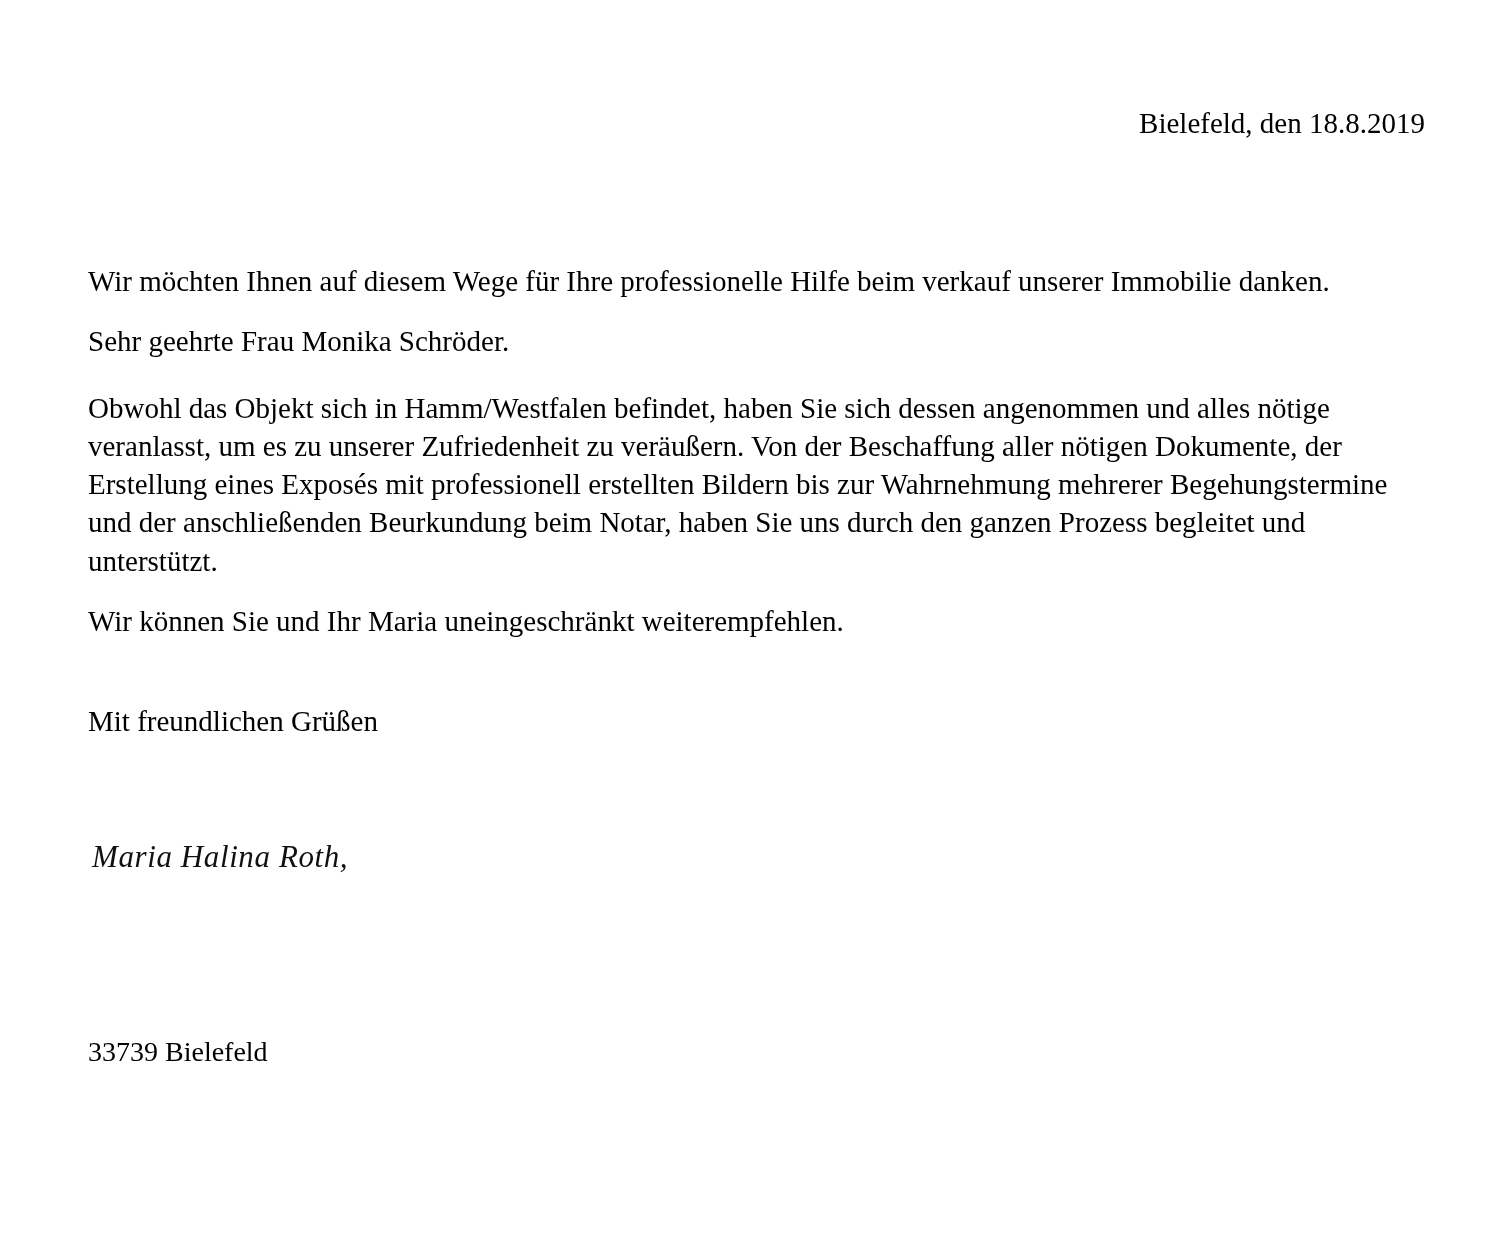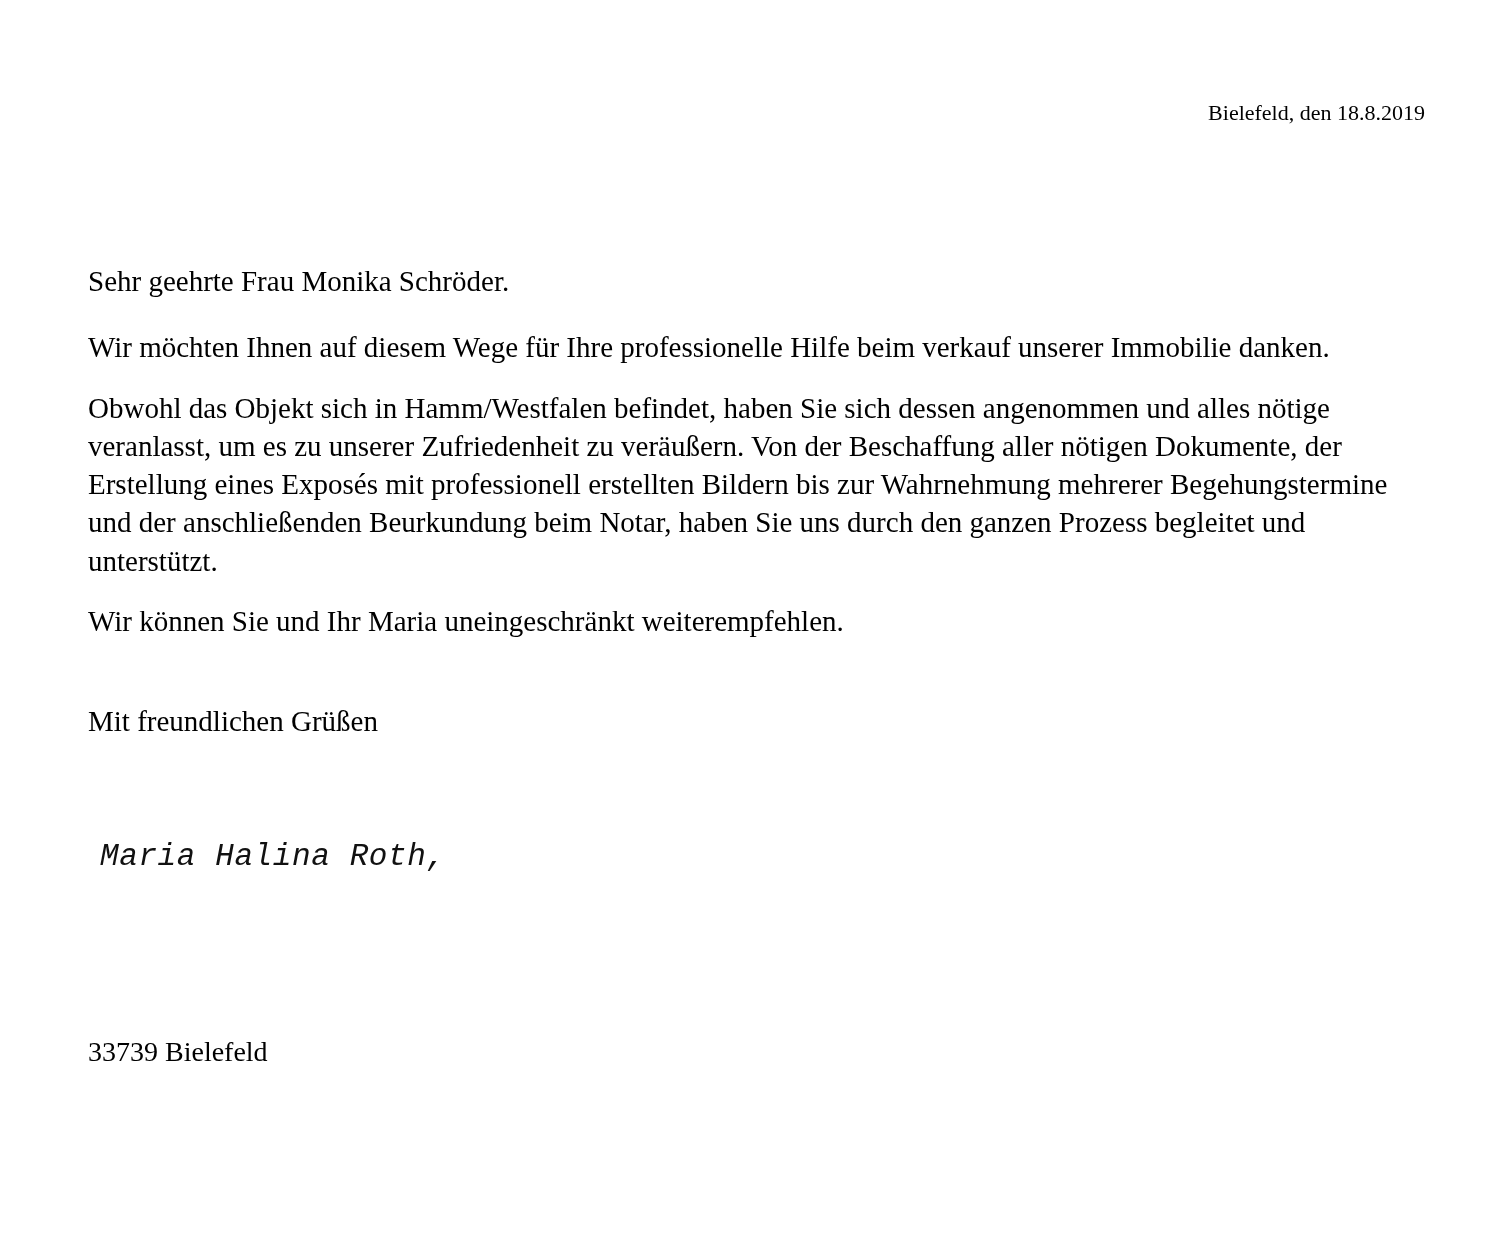--- a/index.html
+++ b/index.html
@@ -11,23 +11,23 @@
     position: relative;
     width: 1503px;
     height: 1257px;
     background: #ffffff;
     font-family: "Liberation Serif", serif;
     color: #000000;
     overflow: hidden;
   }
   .date-line {
     position: absolute;
-    top: 100px;
+    top: 106px;
     right: 78px;
-    font-size: 22px;
+    font-size: 29px;
     line-height: 1.2;
     white-space: nowrap;
   }
   .body-block {
     position: absolute;
     left: 88px;
     top: 262px;
     width: 1340px;
   }
   .para {
@@ -43,26 +43,26 @@
     margin-top: 62px;
     margin-bottom: 0;
   }
   .signature-block {
     position: absolute;
     left: 88px;
     top: 838px;
     width: 900px;
   }
   .sig-line {
-    font-family: Liberation Mono, monospace;
+    font-family: Liberation Serif, serif;
     font-style: italic;
     font-size: 31px;
     line-height: 1.25;
     letter-spacing: 0.6px;
-    margin: 0 0 22px 12px;
+    margin: 0 0 22px 4px;
     color: #111111;
   }
   .address-block {
     position: absolute;
     left: 88px;
     top: 1032px;
     width: 900px;
   }
   .addr-line {
     font-size: 28px;
@@ -74,22 +74,22 @@
   }
 </style>
 </head>
 <body>
 
 <div class="page">
 
   <div class="date-line">Bielefeld, den 18.8.2019</div>
 
   <div class="body-block">
+    <p class="para">Wir möchten Ihnen auf diesem Wege für Ihre professionelle Hilfe beim verkauf unserer Immobilie danken.</p>
     <p class="para salutation">Sehr geehrte Frau Monika Schröder.</p>
-    <p class="para">Wir möchten Ihnen auf diesem Wege für Ihre professionelle Hilfe beim verkauf unserer Immobilie danken.</p>
     <p class="para">Obwohl das Objekt sich in Hamm/Westfalen befindet, haben Sie sich dessen angenommen und alles nötige veranlasst, um es zu unserer Zufriedenheit zu veräußern. Von der Beschaffung aller nötigen Dokumente, der Erstellung eines Exposés mit professionell erstellten Bildern bis zur Wahrnehmung mehrerer Begehungstermine und der anschließenden Beurkundung beim Notar, haben Sie uns durch den ganzen Prozess begleitet und unterstützt.</p>
     <p class="para">Wir können Sie  und Ihr Maria uneingeschränkt weiterempfehlen.</p>
     <p class="para closing">Mit freundlichen Grüßen</p>
   </div>
 
   <div class="signature-block">
     <p class="sig-line">Maria Halina Roth,</p>
   </div>
 
   <div class="address-block">

